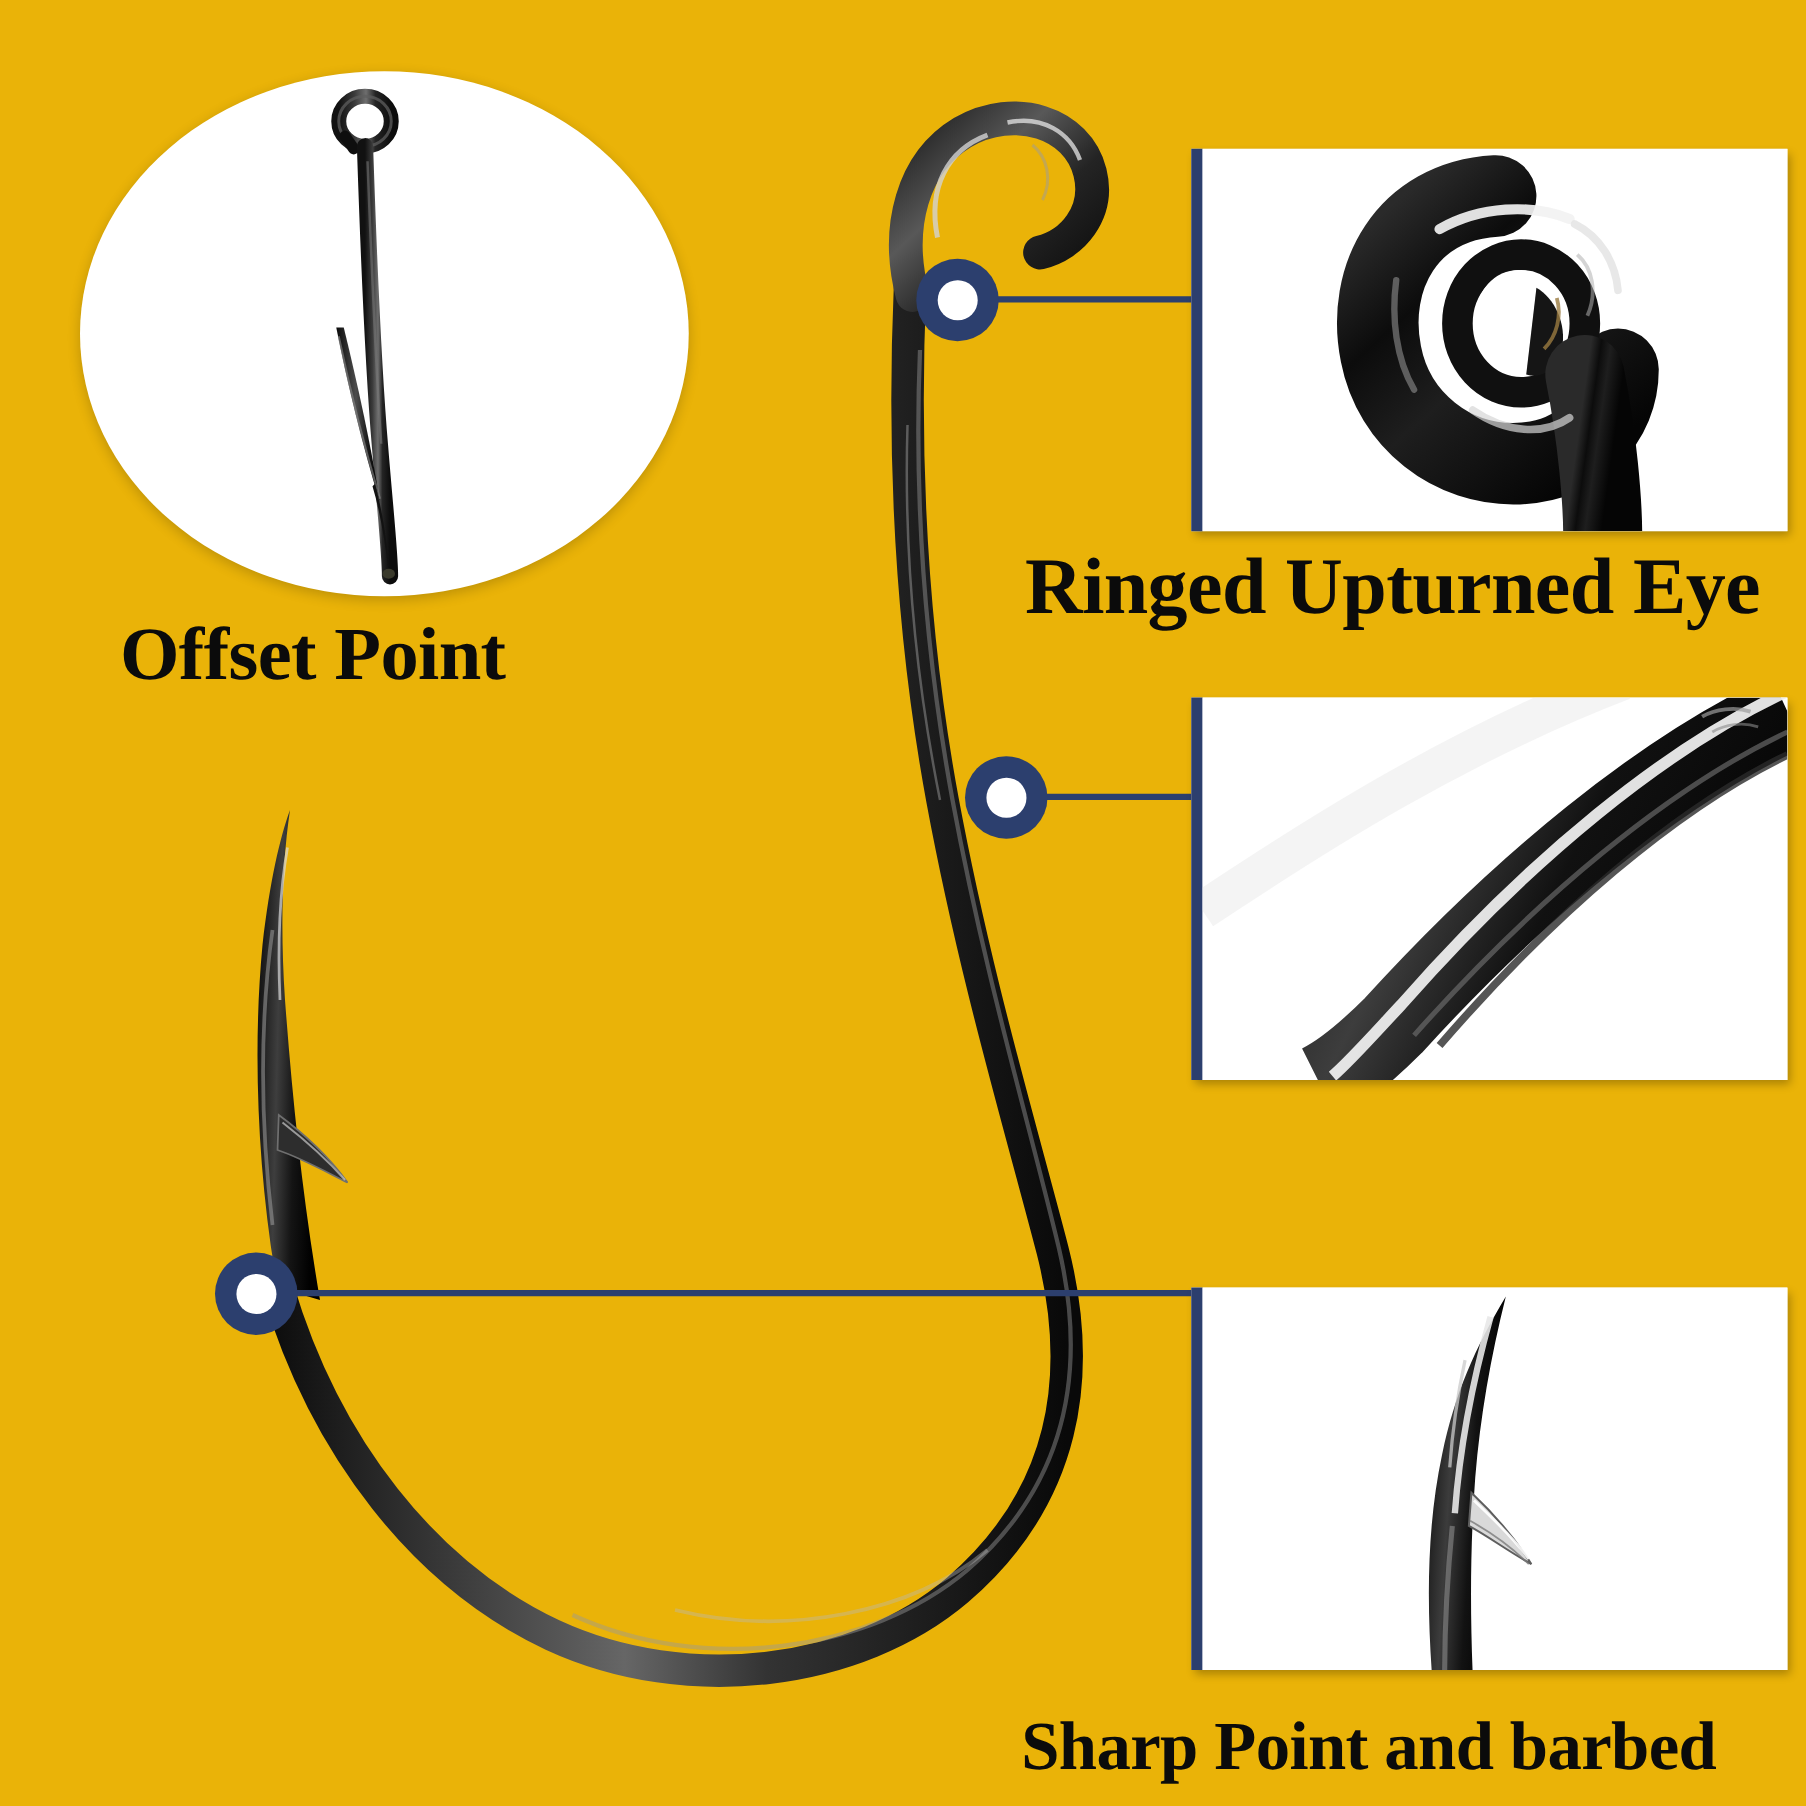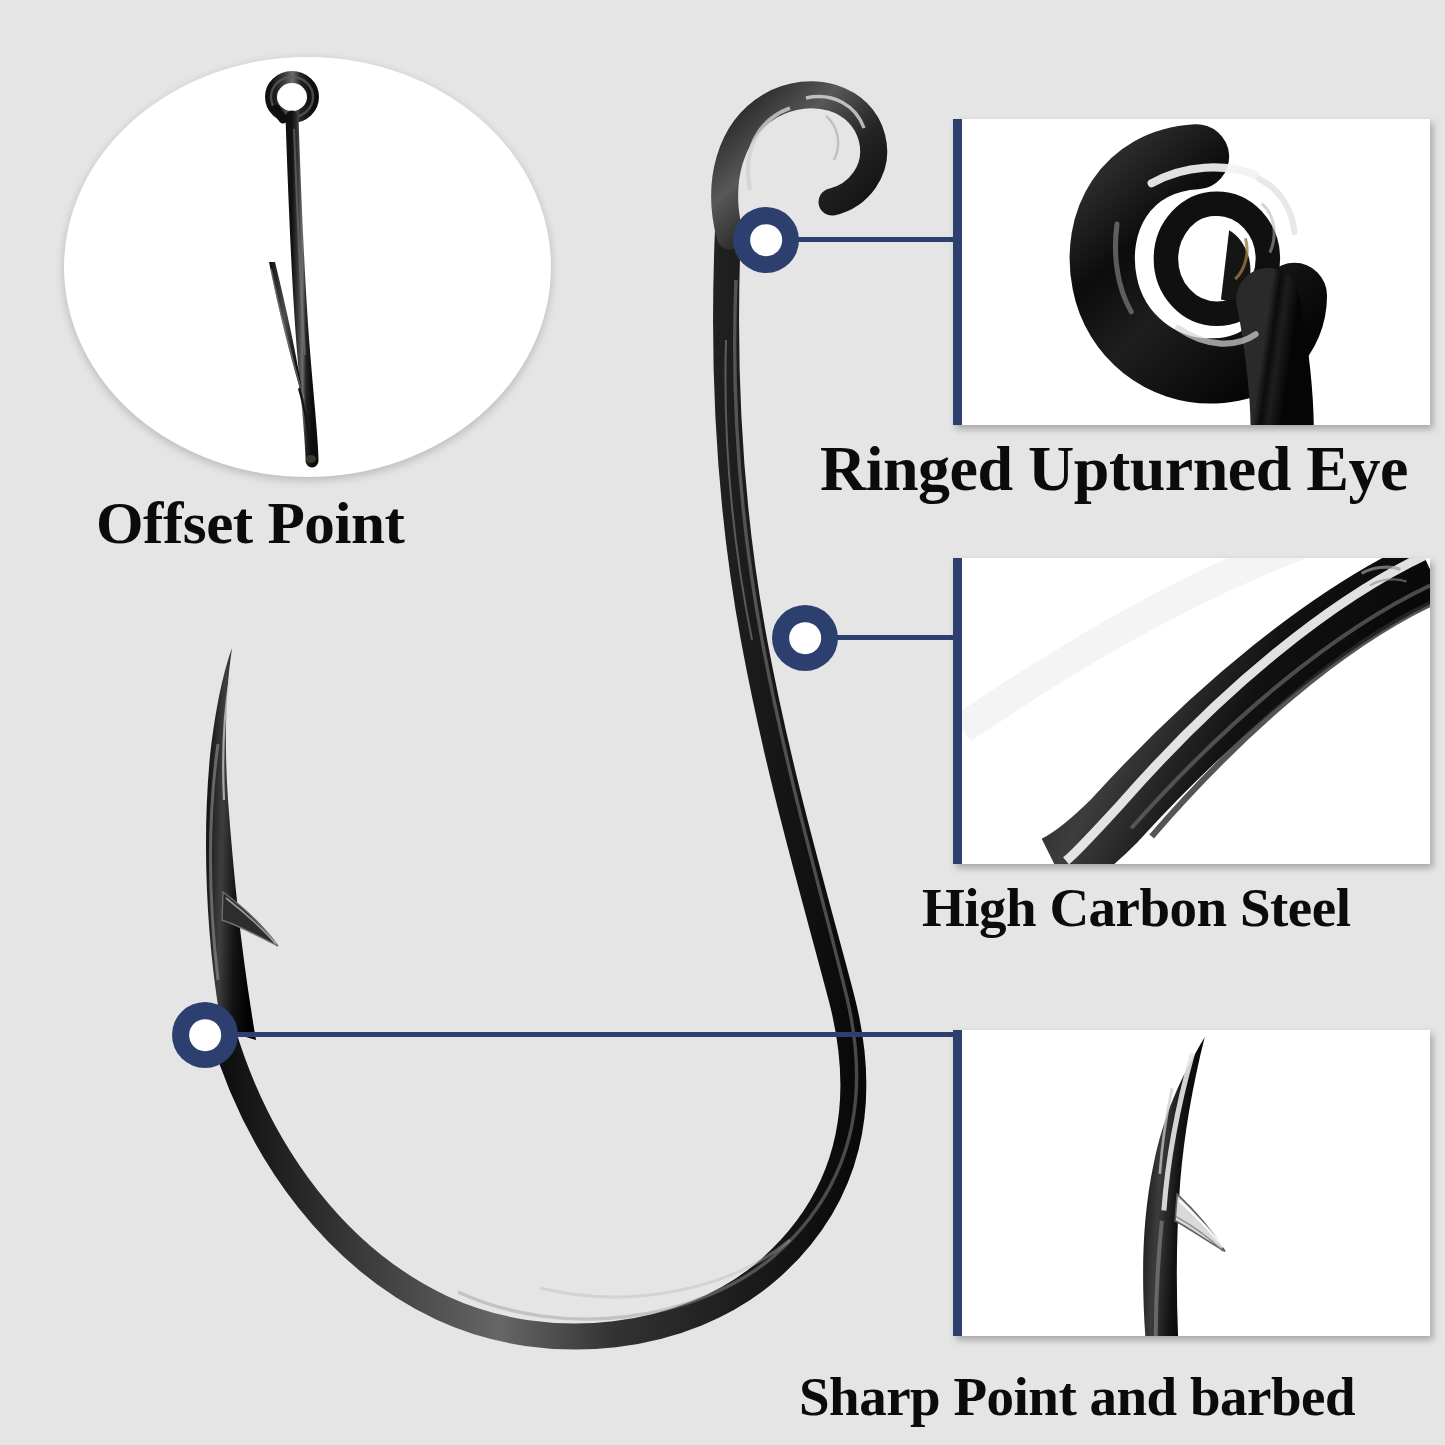--- a/index.html
+++ b/index.html
@@ -4,21 +4,21 @@
 <style>
   html, body {
     margin: 0;
     padding: 0;
     background: #ffffff;
   }
   #stage {
     position: relative;
     width: 1445px;
     height: 1445px;
-    background: #e5e5e5;
+    background: #eab308;
     overflow: hidden;
     font-family: "Liberation Serif", "DejaVu Serif", serif;
   }
 
   
   .label {
     position: absolute;
     color: #0b0b0b;
     font-family: "Liberation Serif", "DejaVu Serif", serif;
     font-weight: bold;
@@ -39,21 +39,21 @@
     top: 437px;
     font-size: 64px;
     transform: scaleX(1.0);
   }
   #label-high-carbon {
     left: 922px;
     top: 880px;
     font-size: 55px;
   }
   #label-sharp-point {
-    left: 799px;
+    left: 817px;
     top: 1369px;
     font-size: 55px;
   }
 
   
   .callout-box {
     position: absolute;
     background: #ffffff;
     border-left: 9px solid var(--navy, #2c3f6e);
     box-shadow: 3px 4px 7px rgba(0,0,0,0.28);
@@ -296,21 +296,20 @@
         <path d="M459 48 C372 90, 276 172, 186 276" fill="none" stroke="#2a2a2a" stroke-width="6" opacity="0.8"></path>
 
         <path d="M0 170 C90 110, 200 40, 330 -10" fill="none" stroke="#f3f3f3" stroke-width="30" opacity="0.9"></path>
 
         <path d="M392 18 C402 12, 418 10, 430 14" fill="none" stroke="#9c9c9c" stroke-width="3" opacity="0.7"></path>
         <path d="M400 30 C410 24, 424 22, 436 26" fill="none" stroke="#8a8a8a" stroke-width="2.2" opacity="0.6"></path>
       </svg>
     </div>
   </div>
 
-  <div class="label" id="label-high-carbon">High Carbon Steel</div>
 
   <div class="callout-box" id="box-point" style="border-left-color: rgb(44, 63, 110);">
     <div class="callout-media">
       <svg class="art" viewBox="0 0 459 306" preserveAspectRatio="xMidYMid slice">
         <defs>
           <linearGradient id="spBlade" x1="0" y1="0" x2="1" y2="0.3">
             <stop offset="0%" stop-color="#070707"></stop>
             <stop offset="38%" stop-color="#3c3c3c"></stop>
             <stop offset="66%" stop-color="#121212"></stop>
             <stop offset="100%" stop-color="#000000"></stop>

